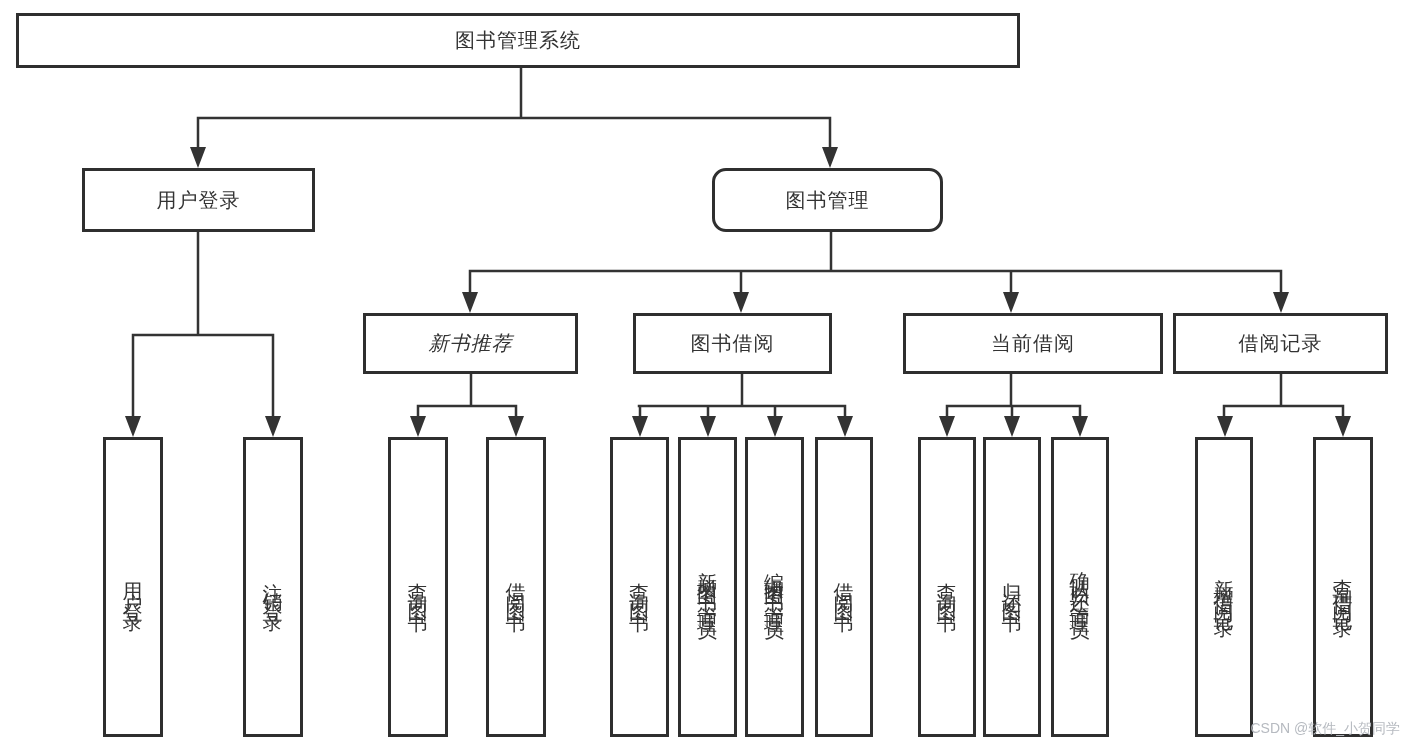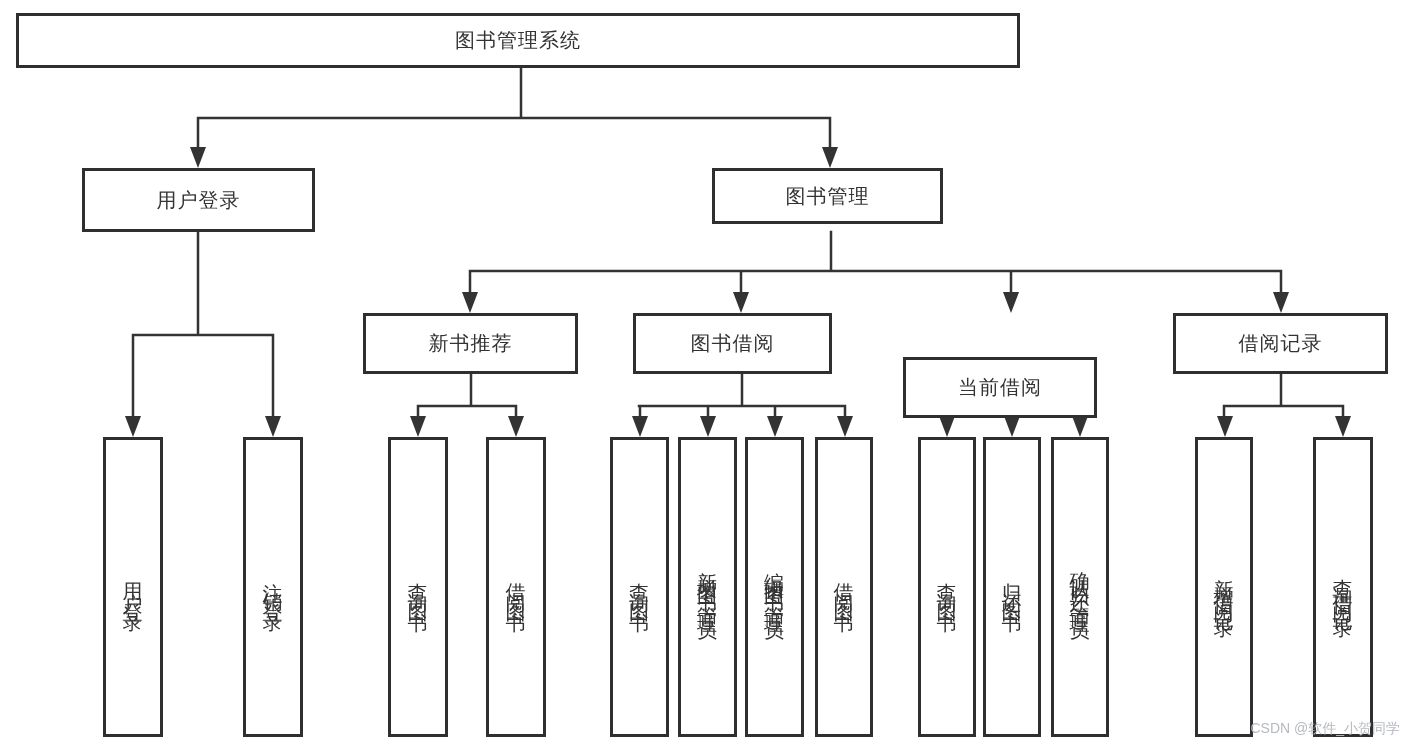--- a/index.html
+++ b/index.html
@@ -66,25 +66,25 @@
              M632 416L648 416L640 437Z M700 416L716 416L708 437Z
              M767 416L783 416L775 437Z M837 416L853 416L845 437Z
              M939 416L955 416L947 437Z M1004 416L1020 416L1012 437Z
              M1072 416L1088 416L1080 437Z M1217 416L1233 416L1225 437Z
              M1335 416L1351 416L1343 437Z" fill="#333333" stroke="none"></path>
   </svg>
 
   <div class="hbox" style="left:16px;top:13px;width:1004px;height:55px;">图书管理系统</div>
 
   <div class="hbox" style="left:82px;top:168px;width:233px;height:64px;">用户登录</div>
-  <div class="hbox" style="left:712px;top:168px;width:231px;height:56px;">图书管理</div>
+  <div class="hbox" style="left:712px;top:168px;width:231px;height:64px;border-radius:14px;">图书管理</div>
 
-  <div class="hbox" style="left:363px;top:313px;width:215px;height:61px;">新书推荐</div>
+  <div class="hbox" style="left:363px;top:313px;width:215px;height:61px;font-style:italic;">新书推荐</div>
   <div class="hbox" style="left:633px;top:313px;width:199px;height:61px;">图书借阅</div>
-  <div class="hbox" style="left:903px;top:313px;width:194px;height:61px;margin-top:44px;">当前借阅</div>
+  <div class="hbox" style="left:903px;top:313px;width:260px;height:61px;">当前借阅</div>
   <div class="hbox" style="left:1173px;top:313px;width:215px;height:61px;">借阅记录</div>
 
   <div class="vbox" style="left:103px;top:437px;width:60px;height:300px;">用户登录</div>
   <div class="vbox" style="left:243px;top:437px;width:60px;height:300px;">注销登录</div>
 
   <div class="vbox" style="left:388px;top:437px;width:60px;height:300px;">查询图书</div>
   <div class="vbox" style="left:486px;top:437px;width:60px;height:300px;">借阅图书</div>
 
   <div class="vbox" style="left:610px;top:437px;width:59px;height:300px;">查询图书</div>
   <div class="vbox" style="left:678px;top:437px;width:59px;height:300px;letter-spacing:7px;">新增图书（管理员）</div>

